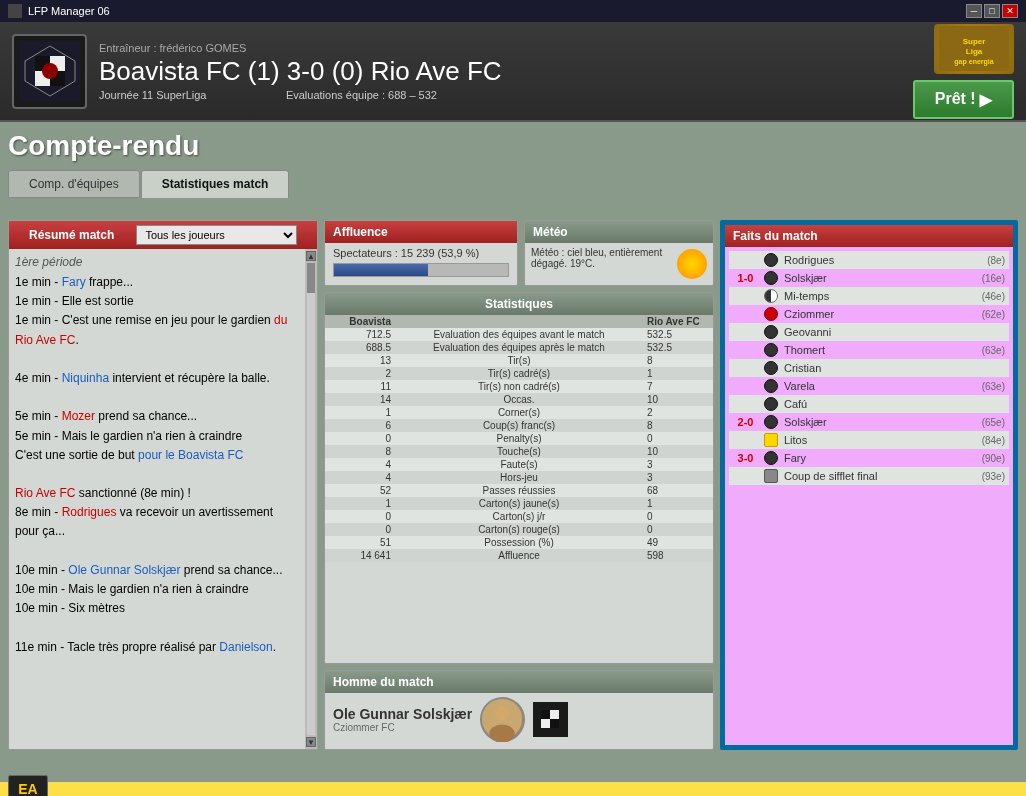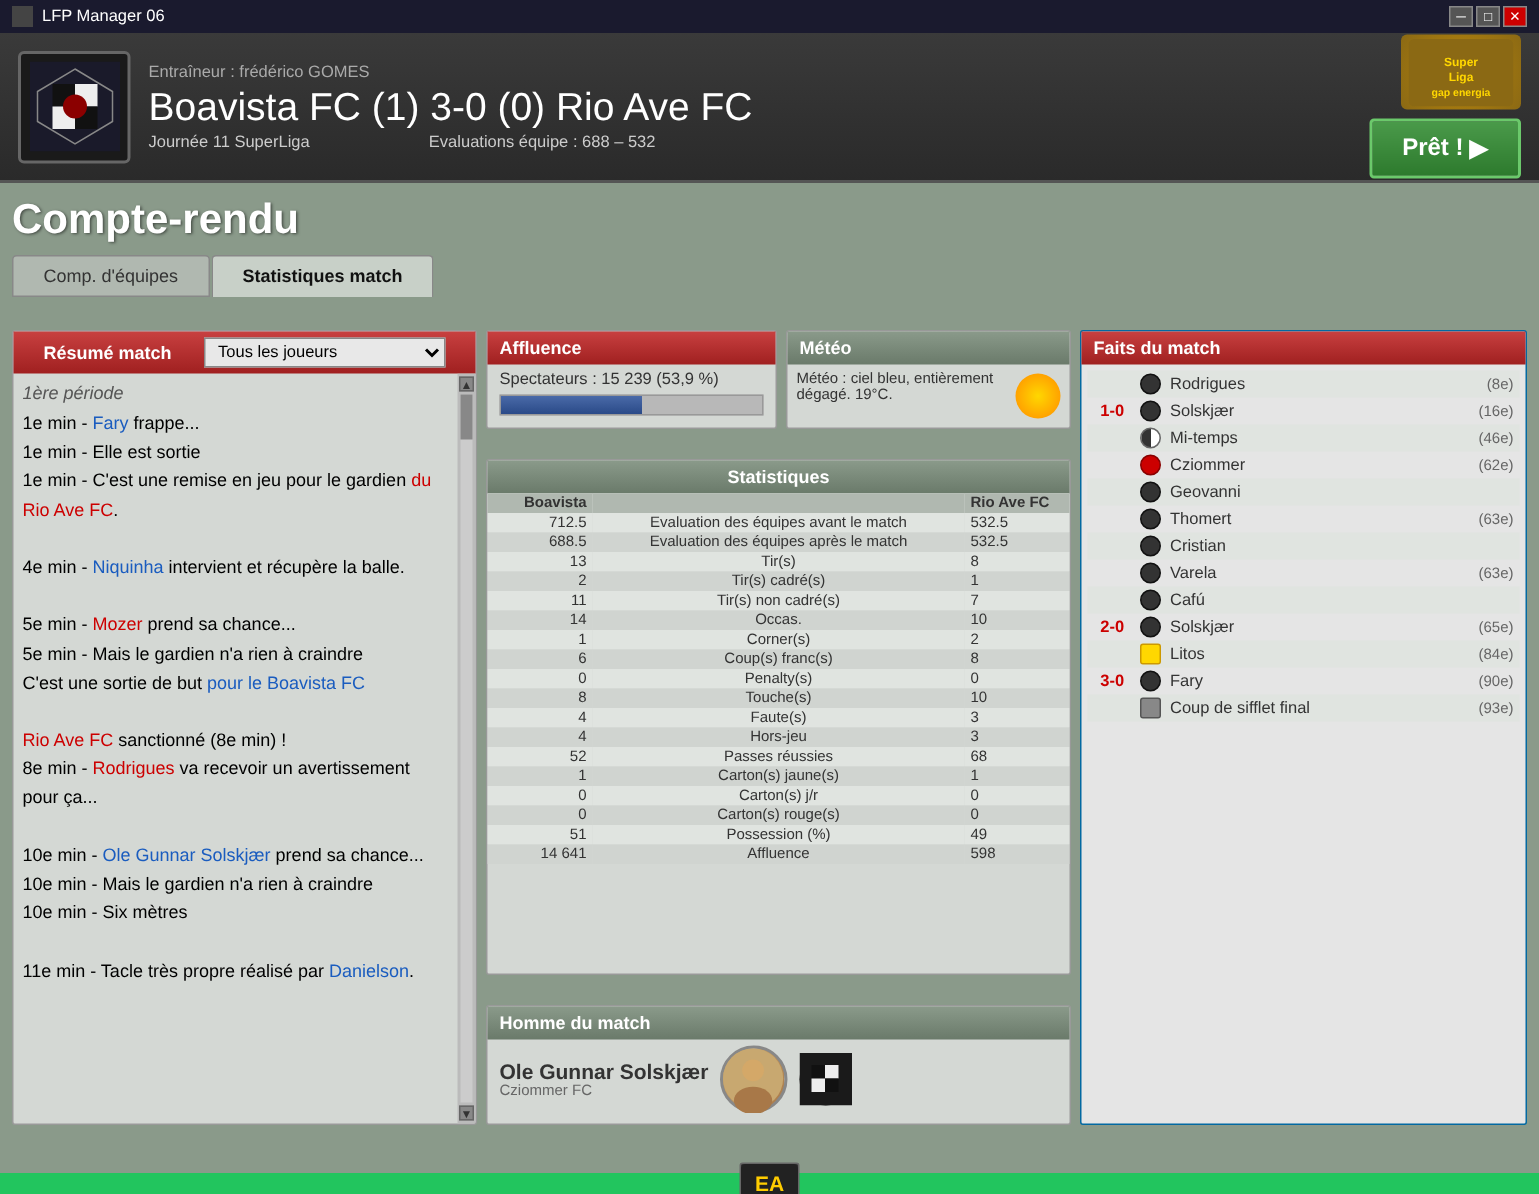--- a/index.html
+++ b/index.html
@@ -165,21 +165,21 @@
     .scroll-thumb {
       width: 8px; height: 30px;
       background: #888;
     }
 
     
     .panel-middle {
       width: 390px;
       display: flex;
       flex-direction: column;
-      gap: 20px;
+      gap: 6px;
     }
 
     
     .panel-affluence {
       background: #d4d8d4;
       border: 1px solid #999;
       border-radius: 2px;
     }
     .affluence-header {
       background: linear-gradient(180deg, #c84040 0%, #a02020 100%);
@@ -286,22 +286,22 @@
       width: 35px; height: 35px;
       background: #1a1a1a;
       border-radius: 50%;
       display: flex; align-items: center; justify-content: center;
       color: #aaa; font-size: 8px;
     }
 
     
     .panel-right {
       flex: 1;
-      background: #e5e5e5;
-      border: 1px solid #0369a1;
+      background: #f0abfc;
+      border: 5px solid #0369a1;
       border-radius: 2px;
     }
     .faits-header {
       background: linear-gradient(180deg, #c84040 0%, #a02020 100%);
       color: white;
       font-weight: bold;
       padding: 4px 8px;
       font-size: 12px;
     }
     .faits-content { padding: 4px; }
@@ -327,26 +327,25 @@
     .icon-yellow { background: #ffd700; border: 1px solid #cc9900; }
     .icon-red-circle { background: #cc0000; border-radius: 50%; border: 1px solid #880000; }
     .icon-ball { background: #333; border-radius: 50%; border: 1px solid #111; }
     .icon-half { background: linear-gradient(90deg, #333 50%, #fff 50%); border-radius: 50%; border: 1px solid #666; }
     .icon-whistle { background: #888; border: 1px solid #555; }
     .faits-name { flex: 1; color: #333; }
     .faits-time { color: #666; font-size: 10px; }
 
     
     .bottom-bar {
-      background: #22c55e;
+      background: #fde047;
       height: 14px;
       display: flex;
       align-items: center;
       padding: 0 8px;
-      justify-content: center;
     }
     .ea-logo {
       width: 40px; height: 28px;
       background: #333;
       display: flex; align-items: center; justify-content: center;
       color: #ffcc00; font-size: 8px; font-weight: bold;
       border: 1px solid #666;
       border-radius: 2px;
     }
 

